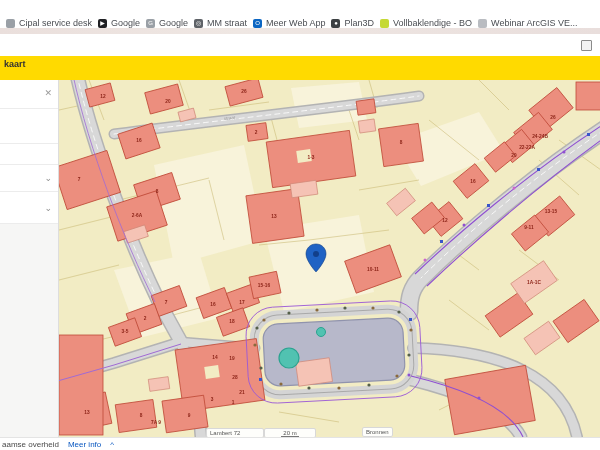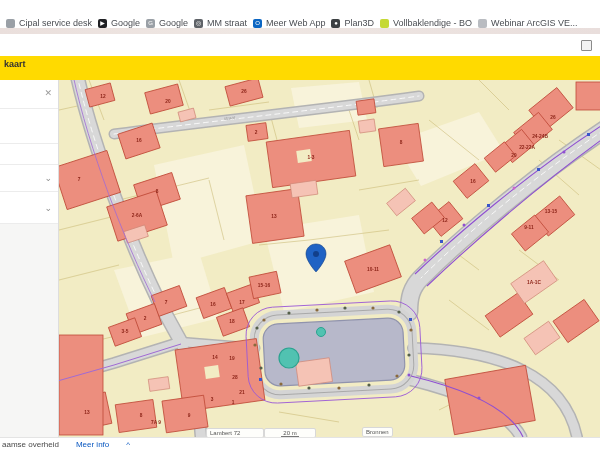--- a/index.html
+++ b/index.html
@@ -28,21 +28,21 @@
   .sb-chev{position:absolute;right:6px;top:50%;transform:translateY(-55%);
     font-size:9px;color:#8f8f8f;cursor:pointer;}
   .sb-rest{flex:1;background:#f6f6f5;}
   .map-wrap{position:relative;width:542px;height:357px;overflow:hidden;}
   .map-wrap svg{position:absolute;left:0;top:0;}
   .chip{position:absolute;background:rgba(255,255,255,.92);border:1px solid #d8d8d8;
     border-radius:2px;font-size:6px;color:#555;line-height:8px;padding:0 3px;height:8px;}
   .chip.scale span{border-bottom:1px solid #777;padding:0 2px;}
   
   .footer{height:13px;background:#fff;border-top:1px solid #e4e4e4;display:flex;
-    align-items:center;font-size:8px;color:#4a4a4a;padding-left:2px;gap:17px;}
+    align-items:center;font-size:8px;color:#4a4a4a;padding-left:2px;gap:9px;}
   .footer a{color:#0a58c0;cursor:pointer;}
   .bldg-label{font-size:4.8px;font-weight:bold;fill:#8c2418;text-anchor:middle;}
 </style>
 </head>
 <body>
 
 <div class="bm-bar">
     <div class="bm-item">
       <span class="bm-ico" style="background: rgb(154, 160, 166);"></span>
       <span>Cipal service desk</span>

